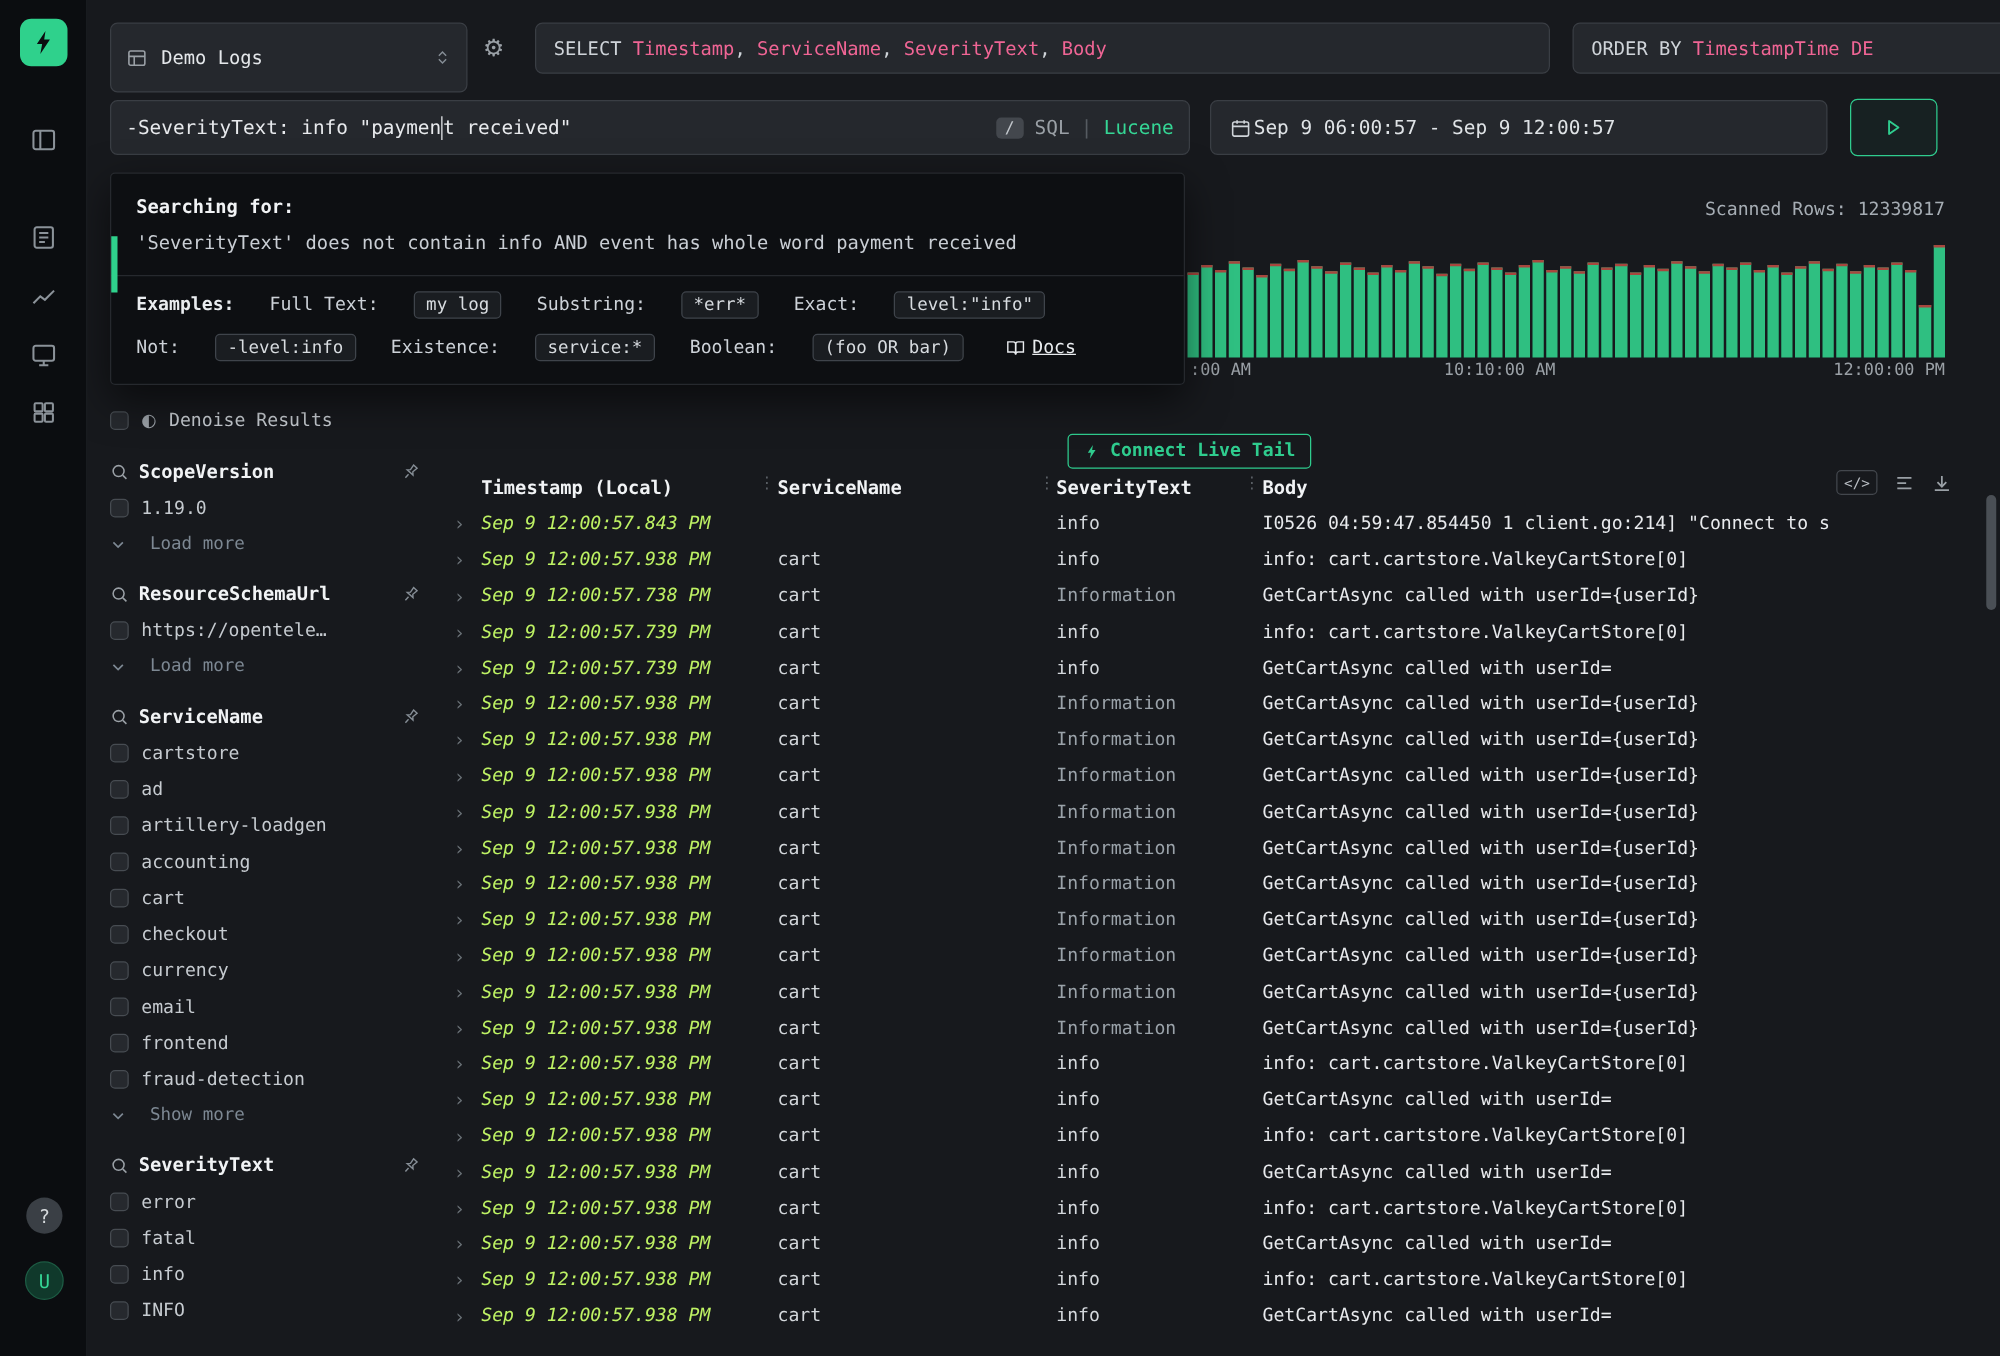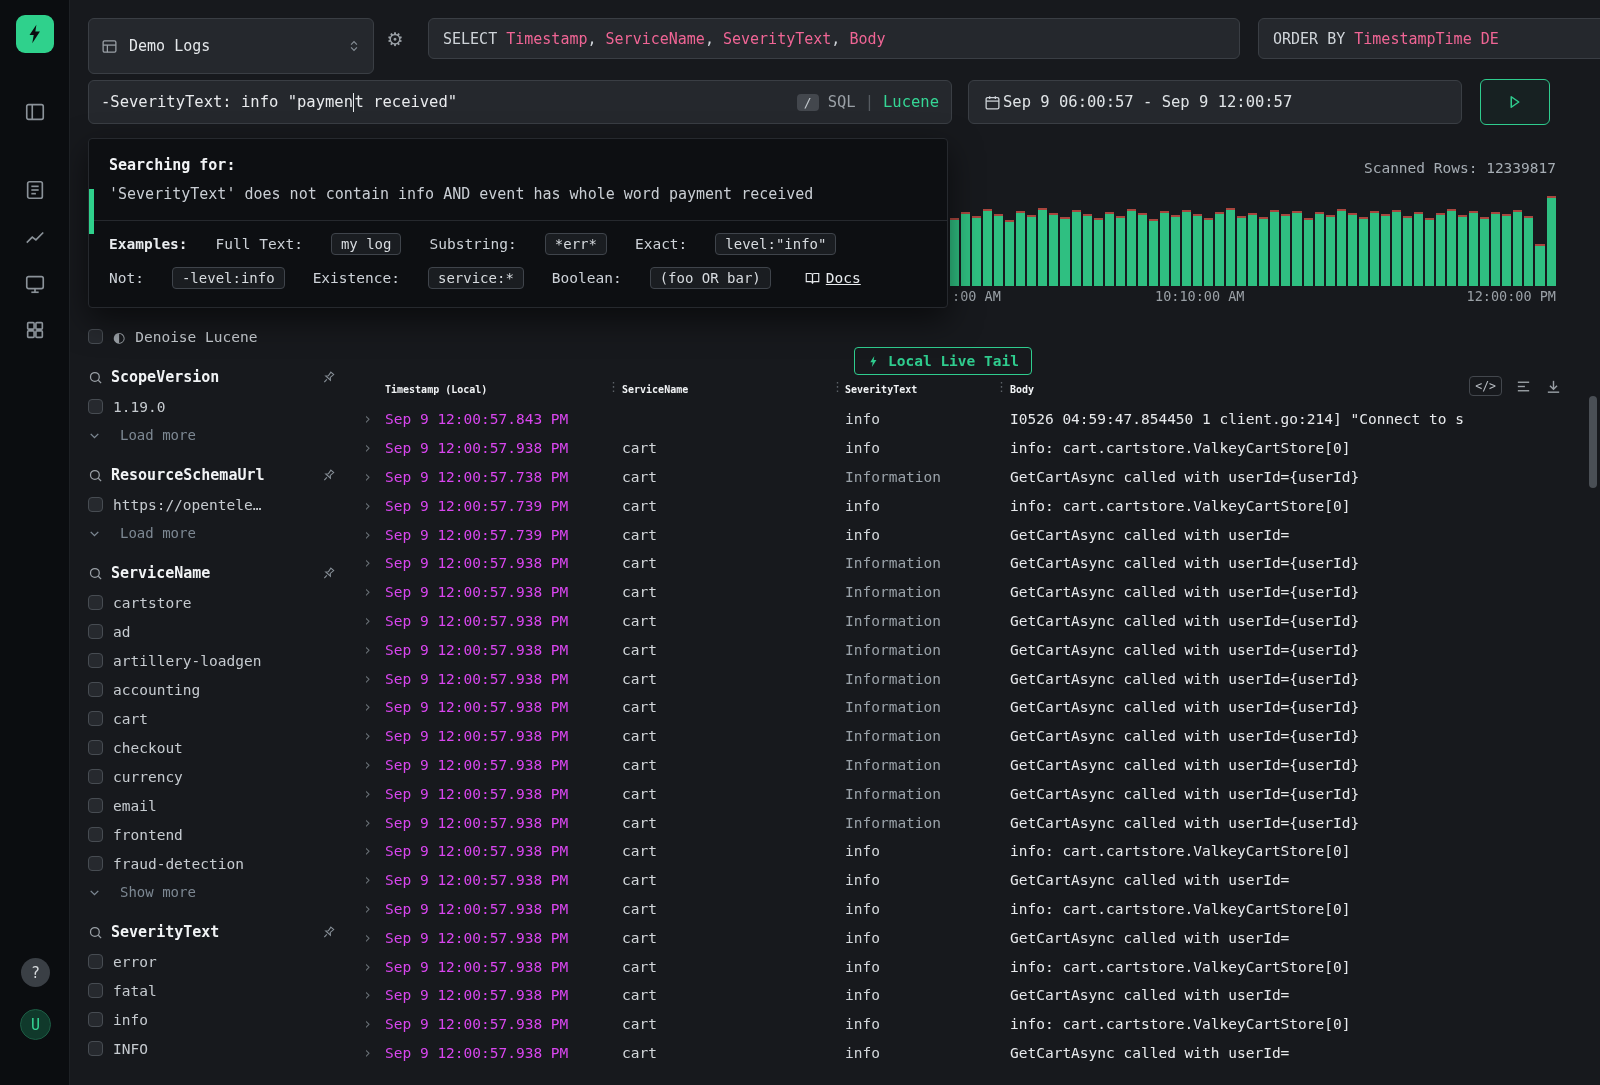--- a/index.html
+++ b/index.html
@@ -66,29 +66,29 @@
   .f-group { margin-top:11px; }
   .fg-head { display:flex; align-items:center; gap:8px; height:30px; color:#f1f3f5; font-weight:bold; font-size:15px; }
   .fg-mag { color:#9aa0a6; display:flex; }
   .fg-pin { margin-left:auto; margin-right:16px; color:#868e96; transform:rotate(42deg); cursor:pointer; display:flex; }
   .f-more { display:flex; gap:19px; align-items:center; height:28px; color:#7d8893; font-size:14px; cursor:pointer; }
 
   
   #table { position:absolute; left:352px; top:340px; right:0; bottom:0; }
   #live-tail { position:absolute; left:502px; top:7px; height:28px; border:1px solid #2fcc8e; color:#2fcc8e; border-radius:4px; display:flex; gap:8px; align-items:center; padding:0 12px; font-size:14.5px; font-weight:bold; background:#17191d; z-index:3; cursor:pointer; }
   .tgrid { display:grid; grid-template-columns:22px 237px 223px 165px 1fr; align-items:center; }
-  #thead { position:absolute; left:0; right:44px; top:36px; height:27px; padding-left:11px; font-weight:bold; color:#f1f3f5; font-size:10px; white-space:nowrap; }
+  #thead { position:absolute; left:0; right:44px; top:36px; height:27px; padding-left:11px; font-weight:bold; color:#f1f3f5; font-size:15px; white-space:nowrap; }
   .th-sep { position:absolute; top:39px; color:#5c6167; font-size:13px; cursor:col-resize; }
   #thead-icons { position:absolute; right:38px; top:36px; display:flex; gap:13px; align-items:center; color:#9aa0a6; }
   .icon-box { border:1px solid #43474d; border-radius:4px; padding:2px 5px; font-size:11.5px; color:#b9bec4; cursor:pointer; }
   .th-ic { cursor:pointer; display:flex; }
   #rows { position:absolute; left:0; right:6px; top:65px; bottom:0; overflow:hidden; }
   .lrow { height:28.8px; padding-left:11px; font-size:14.5px; white-space:nowrap; cursor:pointer; }
   .chev { color:#697076; font-size:15px; }
-  .c-ts { color:#d946ef; overflow:hidden; }
+  .c-ts { color:#bef264; overflow:hidden;font-style:italic; }
   .c-svc { color:#d3d7db; overflow:hidden; }
   .sev-info { color:#d3d7db; }
   .sev-dim { color:#9aa2a9; }
   .c-body { color:#e8eaed; overflow:hidden; }
   #scroll-thumb { position:absolute; right:3px; top:56px; width:8px; height:92px; background:#4a4f55; border-radius:4px; cursor:grab; }
 </style>
 </head>
 <body>
 
 <div id="rail">
@@ -289,21 +289,21 @@
 <div id="x-labels">
   <span class="xl0">:00 AM</span>
   <span class="xl1">10:10:00 AM</span>
   <span class="xl2">12:00:00 PM</span>
 </div>
 
 <div id="filters">
   <div class="f-row">
     <span class="cb"></span>
     <span class="den-ic uni">◐</span>
-    <span>Denoise Lucene</span>
+    <span>Denoise Results</span>
   </div>
   <div id="filter-groups">
       <div class="f-group">
         <div class="fg-head">
           <span class="fg-mag">
             <svg viewBox="0 0 24 24" width="15" height="15" fill="none" stroke="currentColor" stroke-width="2">
               <circle cx="11" cy="11" r="7"></circle>
               <line x1="16.5" y1="16.5" x2="21" y2="21"></line>
             </svg>
           </span>
@@ -458,21 +458,21 @@
     </div>
 </div>
 
 <div id="table">
   <div id="live-tail">
     <span>
         <svg viewBox="0 0 24 24" width="13" height="13" fill="#2fcc8e">
           <path d="M13.5 2 6 13.2h4.6L9 22l8.4-12.6h-5z"></path>
         </svg>
       </span>
-    <span>Local Live Tail</span>
+    <span>Connect Live Tail</span>
   </div>
   <div id="thead" class="tgrid">
     <span></span>
     <span>Timestamp (Local)</span>
     <span>ServiceName</span>
     <span>SeverityText</span>
     <span>Body</span>
   </div>
   <span class="th-sep uni" style="left:255px">⋮</span>
   <span class="th-sep uni" style="left:479px">⋮</span>

